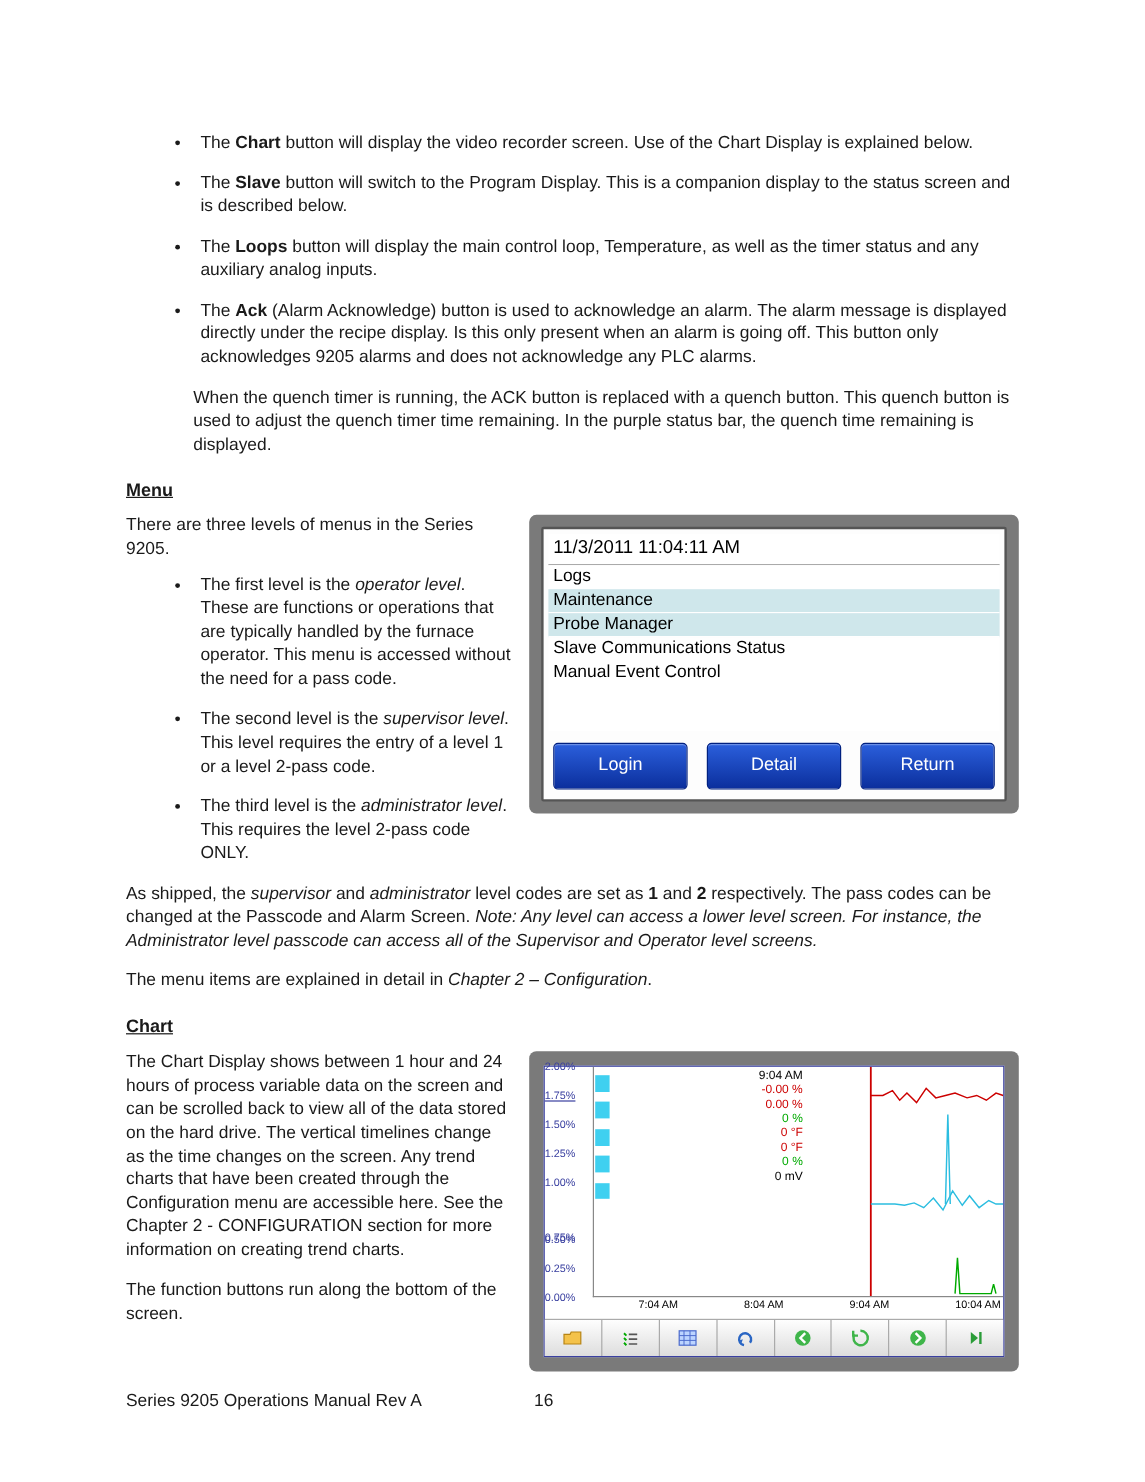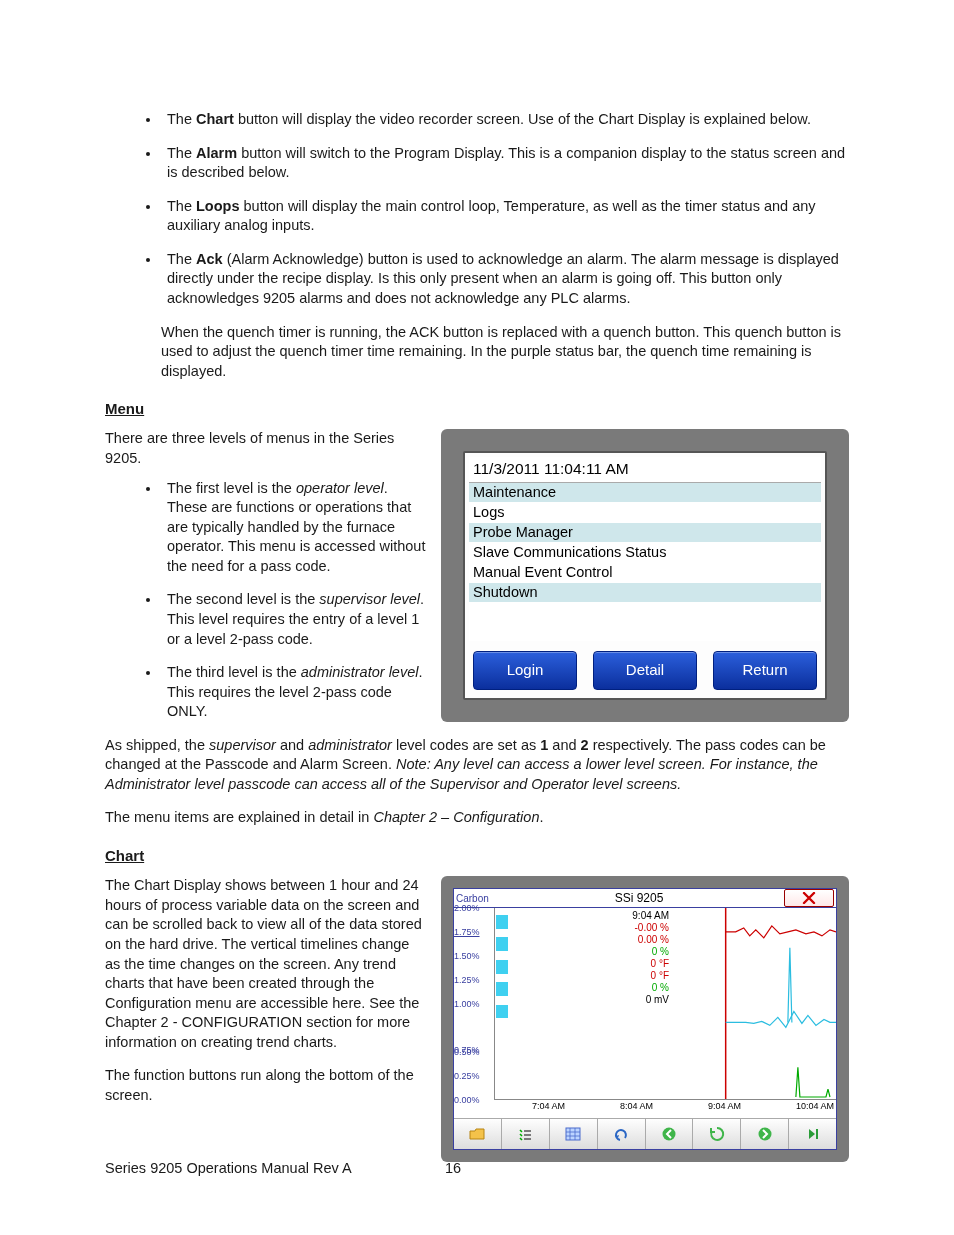--- a/index.html
+++ b/index.html
@@ -19,21 +19,21 @@
   ul.body-list > li { margin:0 0 14px 0; padding-left:6px; }
   p.body-para { margin:0 0 14px 56px; }
   p.body-para.flush { margin-left:0; }
   .b { font-weight:700; }
   .i { font-style:italic; }
   .section-title { text-decoration:underline; font-weight:700; margin:18px 0 10px 0; font-size:15px;}
   .float-panel { float:right; margin:0 0 10px 14px; }
   
   .device {
     background:#7a7a7a;
-    padding:22px;
+    padding:10px;
     width:408px; box-sizing:border-box;
     border-radius:6px;
   }
   .device-inner {
     background:#fdfdfd;
     border:2px solid #555; border-radius:2px;
     padding:4px;
   }
   .datetime { background:#fff;color:#000;font-family:Verdana,Arial,sans-serif;font-size:15.5px;padding:2px 4px;border-bottom:1px solid #aaa;}
   .m-row { font-family:Verdana,Arial,sans-serif; font-size:14.5px; padding:0 4px; line-height:19px;color:#000;background:#fff;border-bottom:1px solid #fff;}
@@ -71,38 +71,37 @@
   .tb:last-child{border-right:none;}
   .footer-row{position:absolute;left:105px;bottom:56px;width:744px;display:flex;font-size:14.5px;}
   .footer-row .ft-l{flex:0 0 340px;}
   .clear{clear:both;}
 </style>
 </head>
 <body>
 
 <ul class="body-list">
   <li><span>The </span><span class="b">Chart</span><span> button will display the video recorder screen. Use of the Chart Display is explained below.</span></li>
-  <li><span>The </span><span class="b">Alarm</span><span> button will switch to the Program Display.  This is a companion display to the status screen and is described below.</span></li>
+  <li><span>The </span><span class="b">Slave</span><span> button will switch to the Program Display.  This is a companion display to the status screen and is described below.</span></li>
   <li><span>The </span><span class="b">Loops</span><span> button will display the main control loop, Temperature, as well as the timer status and any auxiliary analog inputs.</span></li>
   <li><span>The </span><span class="b">Ack</span><span> (Alarm Acknowledge) button is used to acknowledge an alarm.  The alarm message is displayed directly under the recipe display.    Is this only present when an alarm is going off. This button only acknowledges 9205 alarms and does not acknowledge any PLC alarms.</span></li>
 </ul>
 
 <p class="body-para">When the quench timer is running, the ACK button is replaced with a quench button. This quench button is used to adjust the quench timer time remaining. In the purple status bar, the quench time remaining is displayed.</p>
 
 <div class="section-title">Menu</div>
 
 <div class="float-panel device">
   <div class="device-inner">
     <div class="datetime">11/3/2011 11:04:11 AM</div>
+    <div class="m-row">Logs</div>
     <div class="m-row shade">Maintenance</div>
-    <div class="m-row">Logs</div>
     <div class="m-row shade">Probe Manager</div>
     <div class="m-row">Slave Communications Status</div>
     <div class="m-row">Manual Event Control</div>
-    <div class="m-row shade">Shutdown</div>
     <div class="m-spacer"></div>
     <div class="btn-row">
       <div class="btn3d">Login</div>
       <div class="btn3d">Detail</div>
       <div class="btn3d">Return</div>
     </div>
   </div>
 </div>
 
 <p class="body-para flush" style="margin-bottom:10px;">There are three levels of menus in the Series 9205.</p>
@@ -120,29 +119,20 @@
 </p>
 
 <p class="body-para flush">
   <span>The menu items are explained in detail in </span><span class="i">Chapter 2 – Configuration</span><span>.</span>
 </p>
 
 <div class="section-title">Chart</div>
 
 <div class="float-panel device-chart">
   <div class="chart-panel">
-    <div class="chart-hdr">
-      <div class="lbl">Carbon</div>
-      <div class="ttl">SSi 9205</div>
-      <div class="xbtn">
-        <svg width="14" height="12" viewBox="0 0 14 12">
-            <path d="M2 1 L12 11 M12 1 L2 11" stroke="#c00" stroke-width="2.4" fill="none" stroke-linecap="round"></path>
-          </svg>
-      </div>
-    </div>
     <div class="plot-area">
       <div class="yaxis" id="yaxis">
           <div class="ytick" style="top: 0px;">
             <span>2.00%</span>
           </div>
           <div class="ytick" style="top: 24px; text-decoration: underline;">
             <span>1.75%</span>
           </div>
           <div class="ytick" style="top: 48px;">
             <span>1.50%</span>

